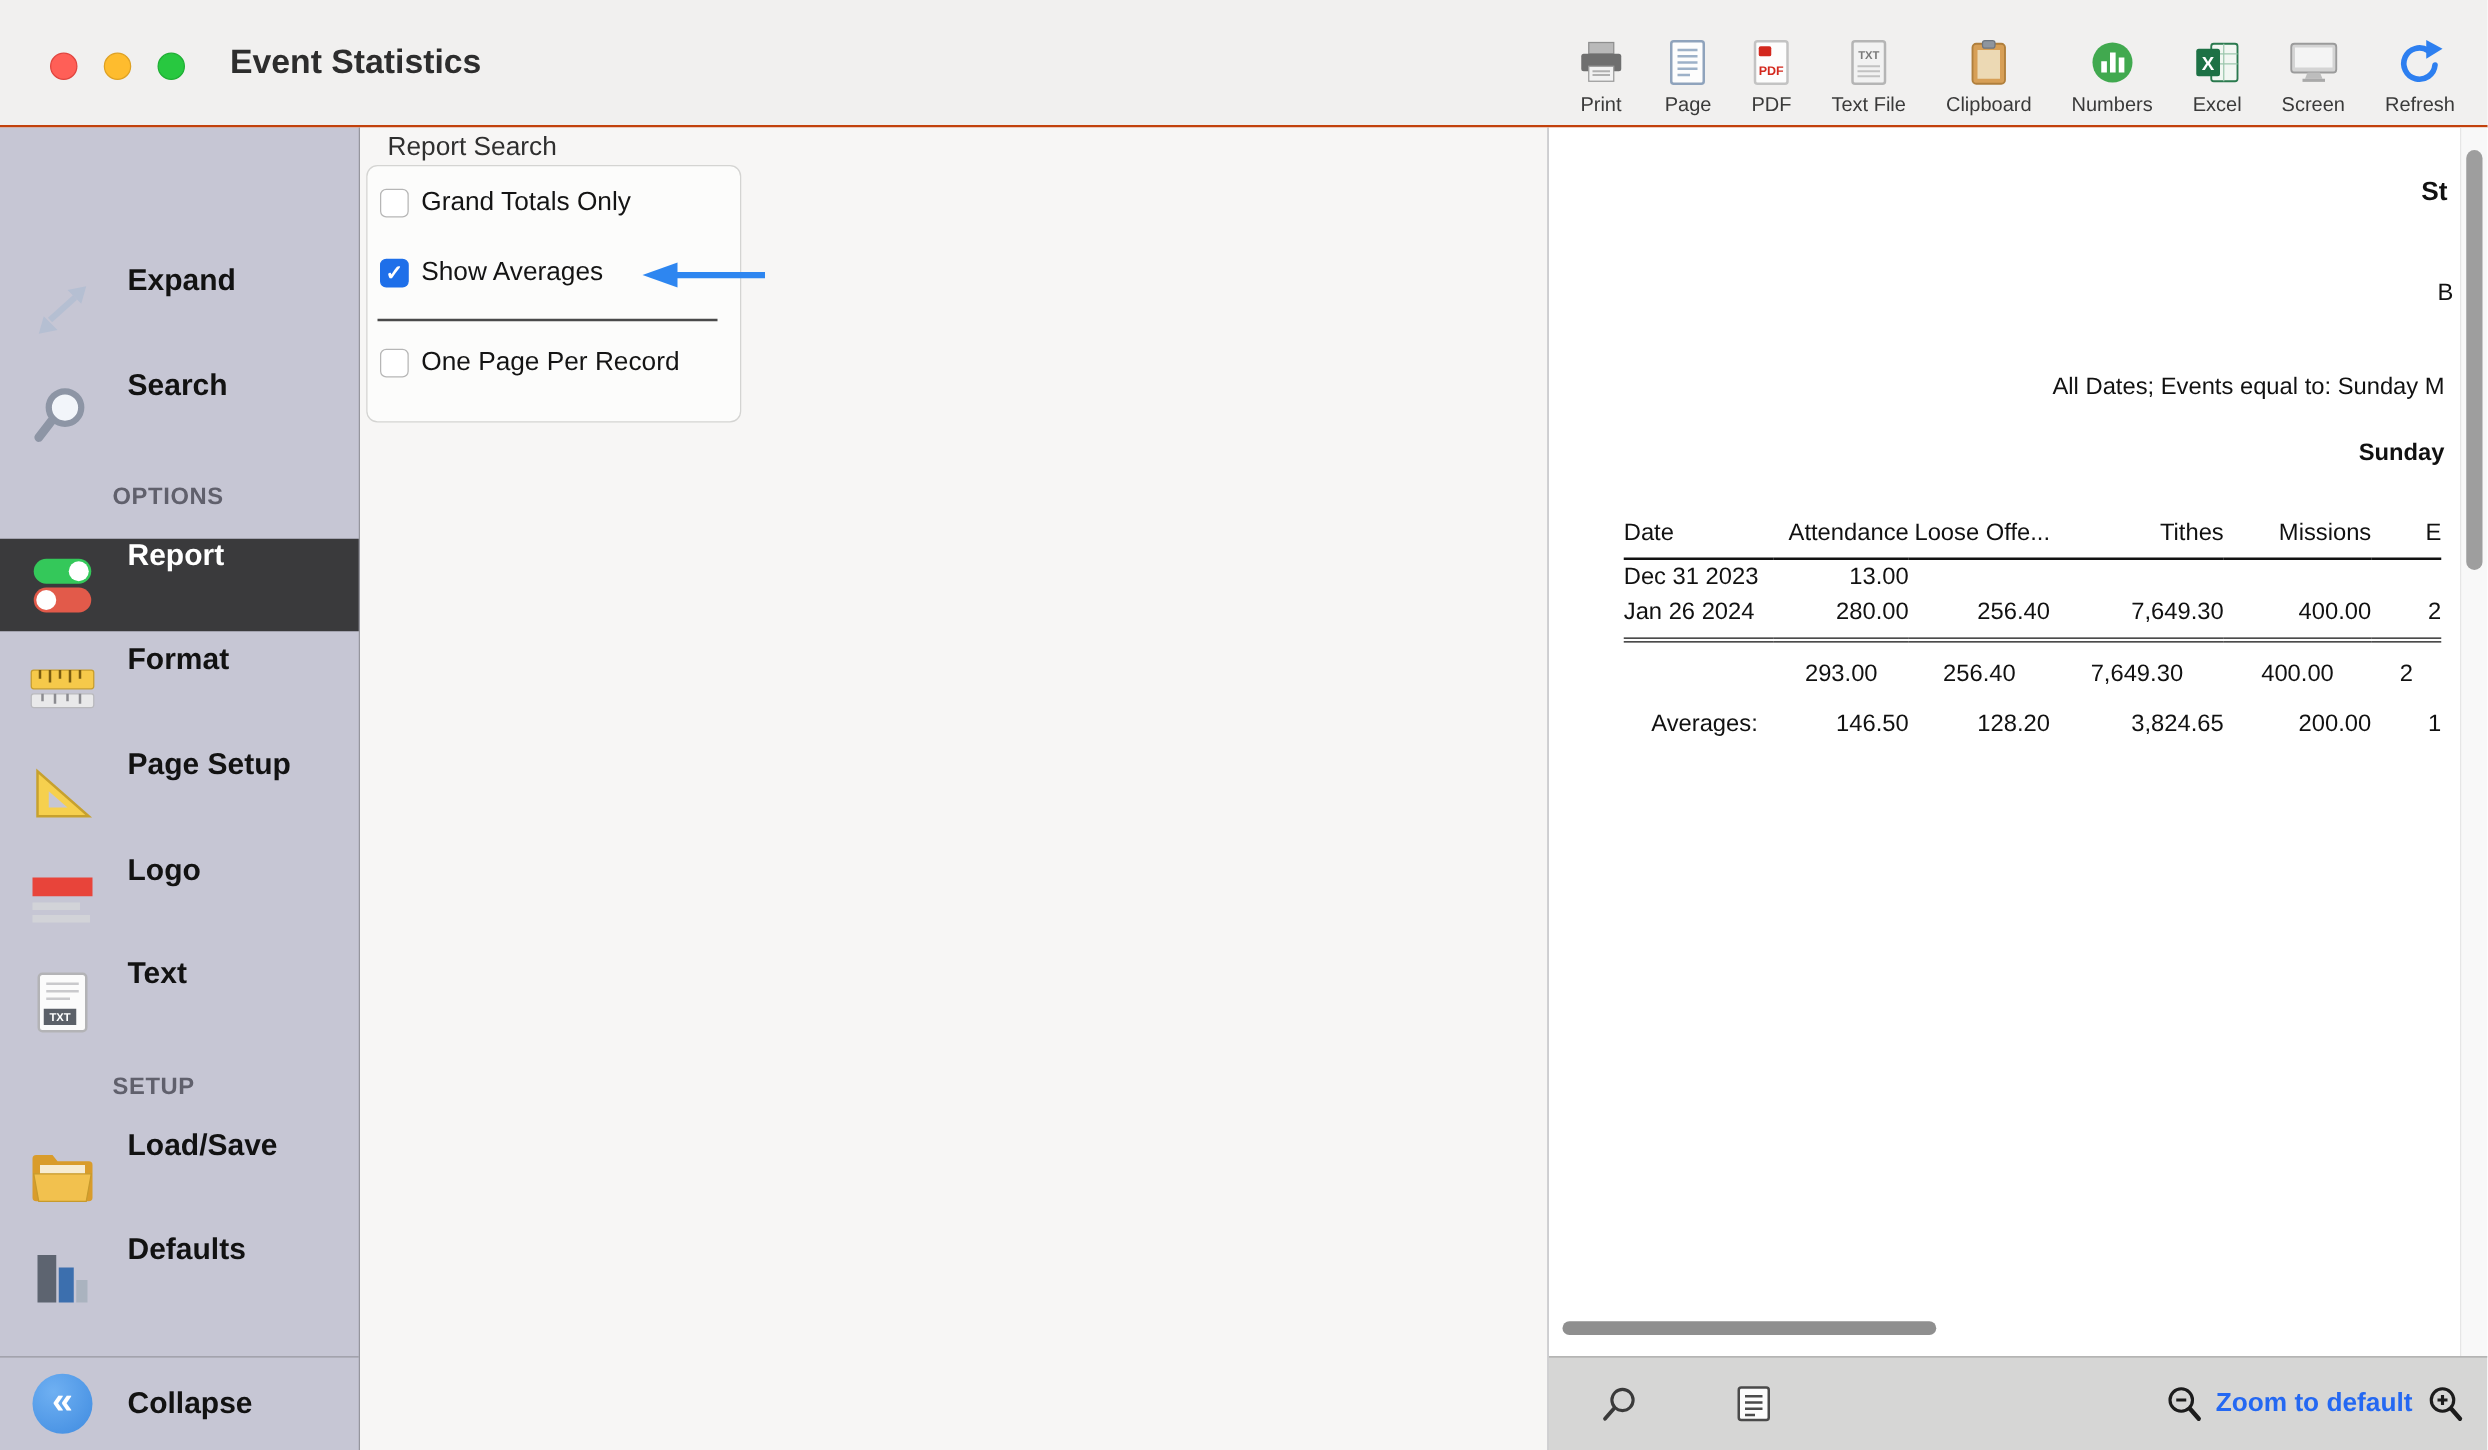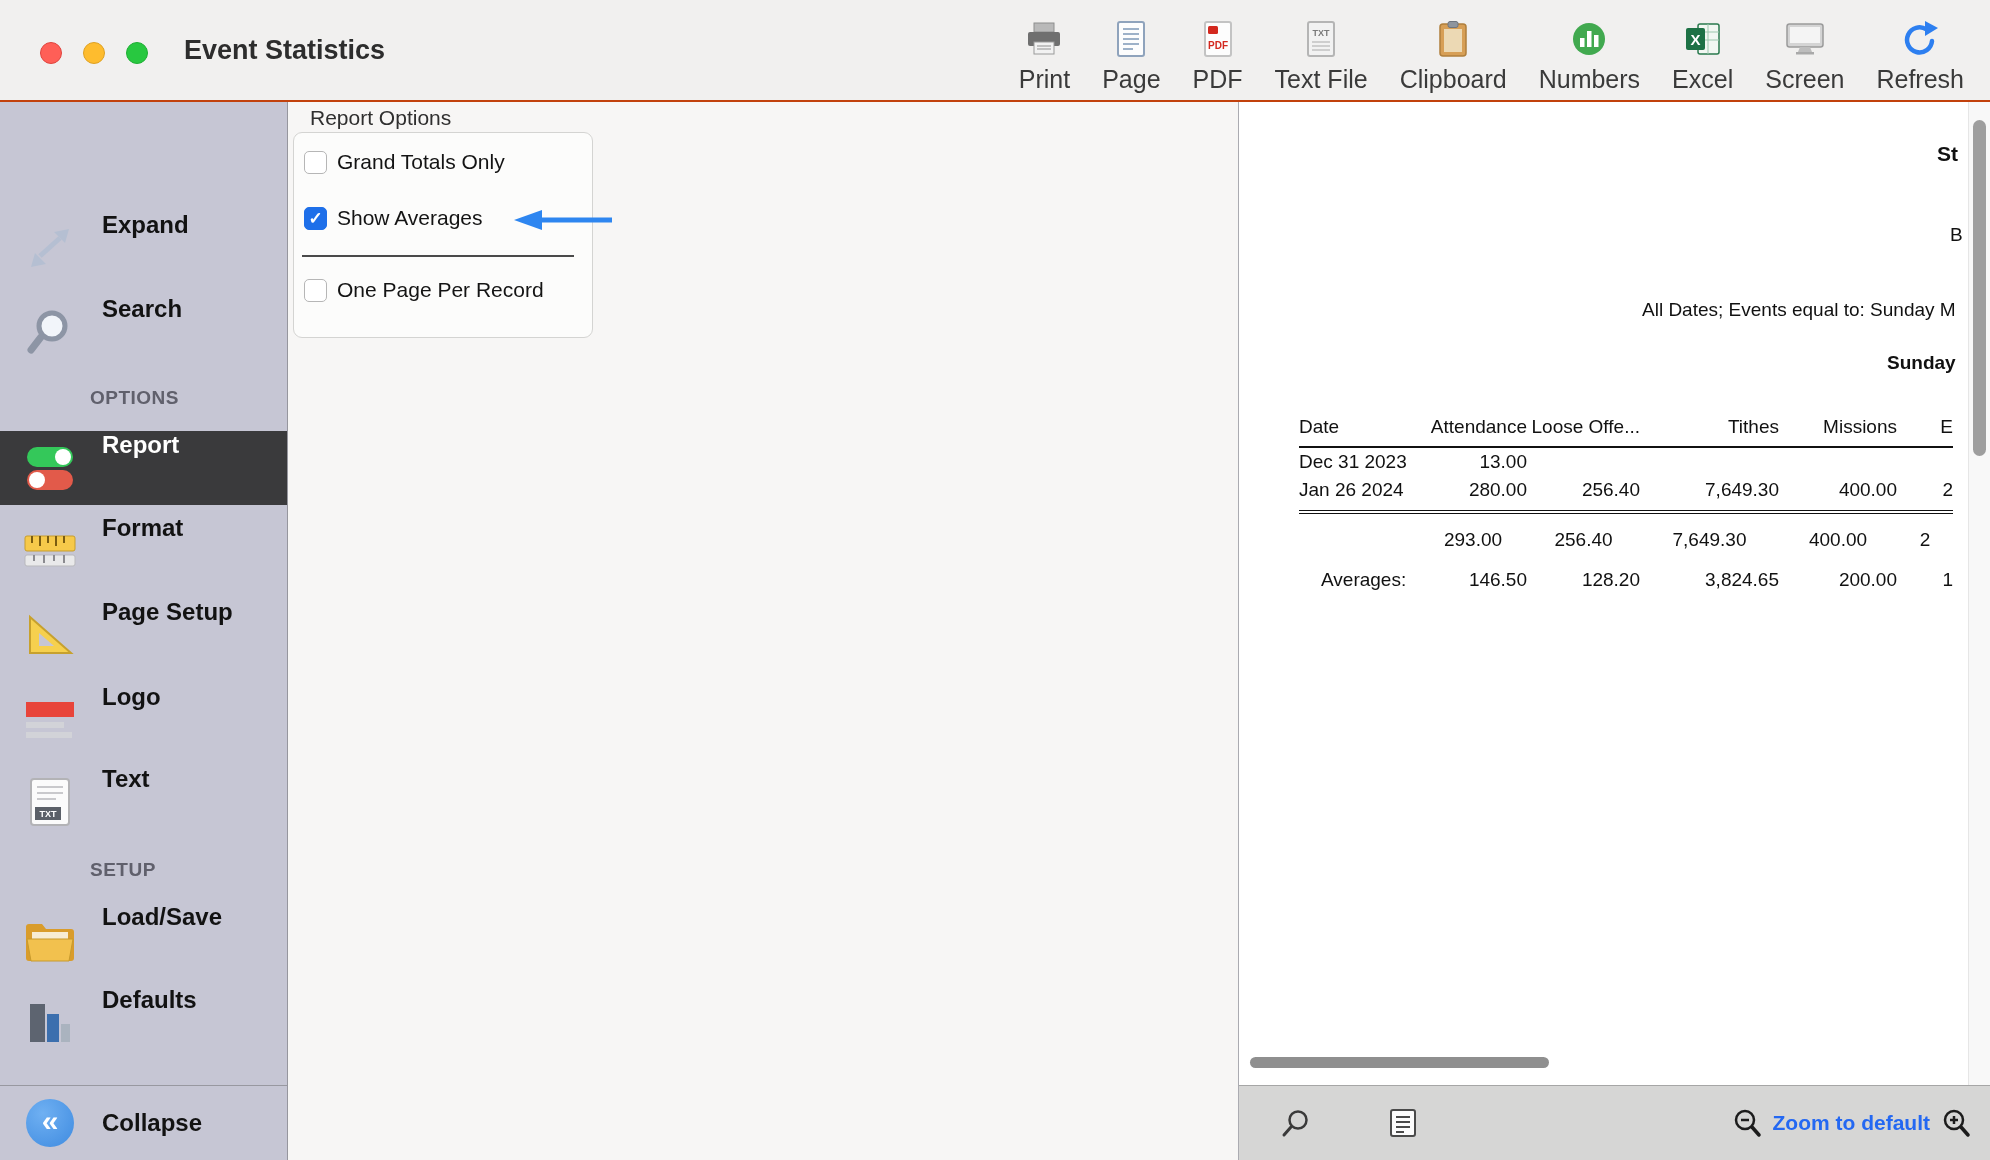--- a/index.html
+++ b/index.html
@@ -11,21 +11,21 @@
   .titlebar{position:absolute;top:0;left:0;width:100%;height:102px;background:#f1f0ef;border-bottom:2px solid #c2410c;box-sizing:border-box;}
   .traffic{position:absolute;left:40px;top:42px;display:flex;gap:21px;}
   .light{width:20px;height:20px;border-radius:50%;}
   .light.red{background:#ff5f57;border:1px solid #e0443e;}
   .light.yellow{background:#febc2e;border:1px solid #dea123;}
   .light.green{background:#28c840;border:1px solid #1faf34;}
   .win-title{position:absolute;left:184px;top:50%;transform:translateY(-50%);font-size:27px;font-weight:700;color:#2d2d2d;}
   .toolbar{position:absolute;top:6px;right:26px;display:flex;gap:32px;}
   .tb-item{display:flex;flex-direction:column;align-items:center;justify-content:flex-end;height:88px;cursor:default;}
   .tb-icon{height:46px;display:flex;align-items:center;justify-content:center;}
-  .tb-label{font-size:25px;color:#3a3a3a;margin-top:3px;white-space:nowrap;text-align:center;}
+  .tb-label{font-size:16px;color:#3a3a3a;margin-top:3px;white-space:nowrap;text-align:center;}
 
   
   .sidebar{position:absolute;top:102px;left:0;width:288px;height:1058px;background:#c6c6d4;border-right:1px solid #96969e;box-sizing:border-box;}
   .side-row{position:absolute;left:0;width:100%;height:74px;display:flex;padding-left:14px;box-sizing:border-box;}
   .side-ico{width:72px;flex:none;display:flex;align-items:center;justify-content:center;}
   .side-label{margin-left:16px;font-size:24px;font-weight:700;color:#121212;white-space:nowrap;}
   .side-row.selected{background:#3a3a3c;}
   .side-row.selected .side-label{color:#ffffff;}
   .side-section{position:absolute;left:0;width:100%;padding-left:90px;box-sizing:border-box;font-size:19px;font-weight:700;color:#60606c;letter-spacing:.5px;}
   .sidebar-footer{position:absolute;bottom:0;left:0;width:100%;height:75px;border-top:1px solid #9898a0;display:flex;align-items:center;padding-left:14px;box-sizing:border-box;}
@@ -323,21 +323,21 @@
 
     <div class="sidebar-footer">
       <div class="side-ico">
         <div class="collapse-circle">«</div>
       </div>
       <div class="side-label">Collapse</div>
     </div>
   </div>
 
   <div class="middle">
-    <div class="ro-title">Report Options</div>
+    <div class="ro-title">Report Search</div>
 
     <div class="group-box">
       <div class="opt-row" style="top:14px;">
         <span class="cb"></span>
         <span class="opt-label">Grand Totals Only</span>
       </div>
       <div class="opt-row" style="top:70px;">
         <span class="cb checked"></span>
         <span class="opt-label">Show Averages</span>
       </div>

